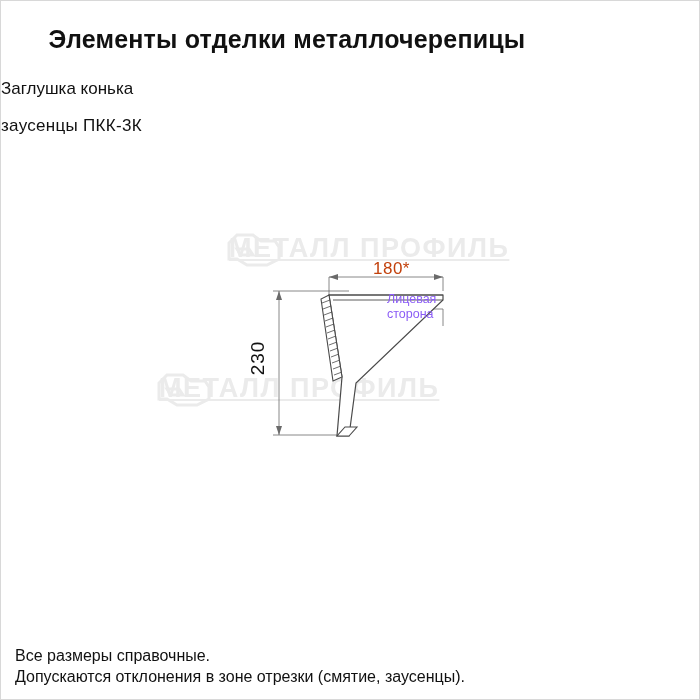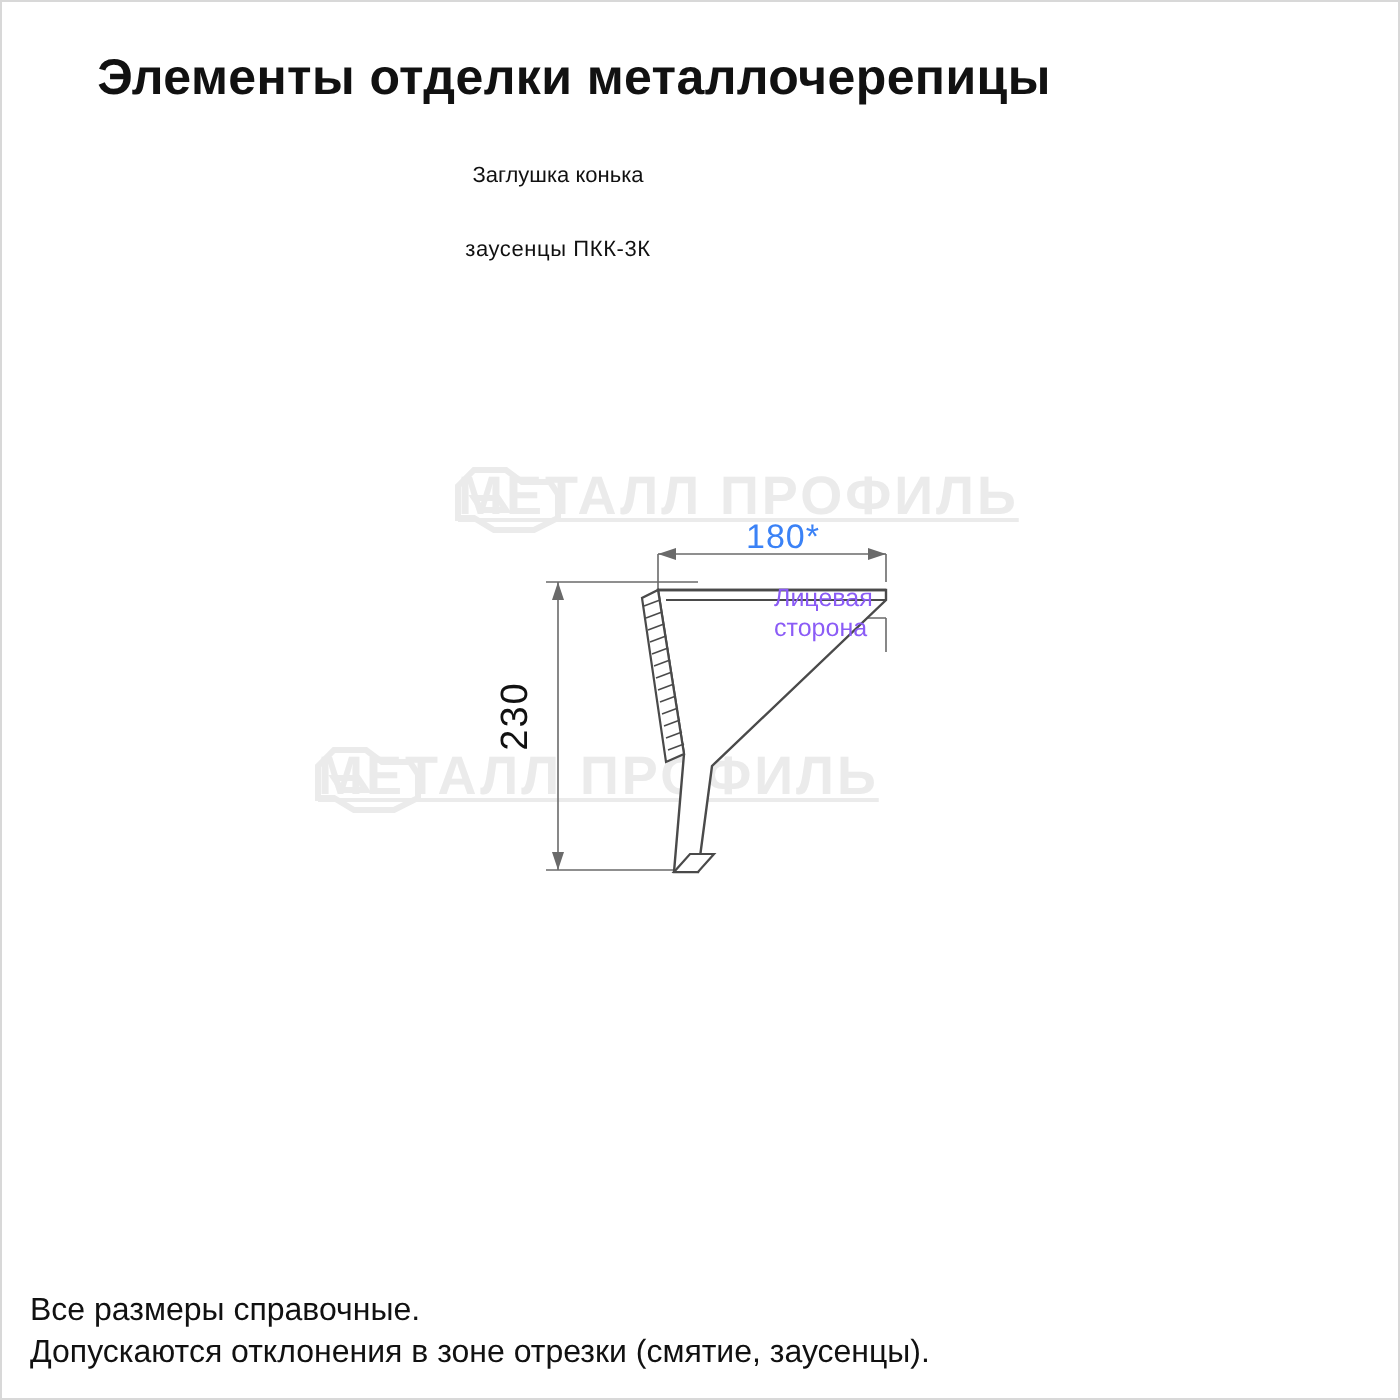--- a/index.html
+++ b/index.html
@@ -33,22 +33,22 @@
     font-weight: bold;
     letter-spacing: 0.2px;
     color: #111111;
   }
 
   .subtitle {
     position: absolute;
     top: 76px;
     left: 0;
     width: 556px;
-    text-align: center;
-    font-size: 11px;
+    text-align: left;
+    font-size: 17px;
     line-height: 23px;
     color: #111111;
   }
   .subtitle .ln1 { display: block; }
   .subtitle .ln2 { display: block; }
   .subtitle .ln3 { display: block; margin-top: 14px; letter-spacing: 0.3px; }
 
   
   .wm {
     position: absolute;
@@ -91,21 +91,21 @@
     transform-origin: 50% 50%;
     color: #111111;
   }
 
   .dim-180 {
     position: absolute;
     left: 372px;
     top: 258px;
     font-size: 17px;
     letter-spacing: 0.5px;
-    color: #3b82f6;
+    color: #c2410c;
   }
 
   .label-face {
     position: absolute;
     left: 386px;
     top: 291px;
     font-size: 12.5px;
     line-height: 15px;
     color: #8b5cf6;
   }

